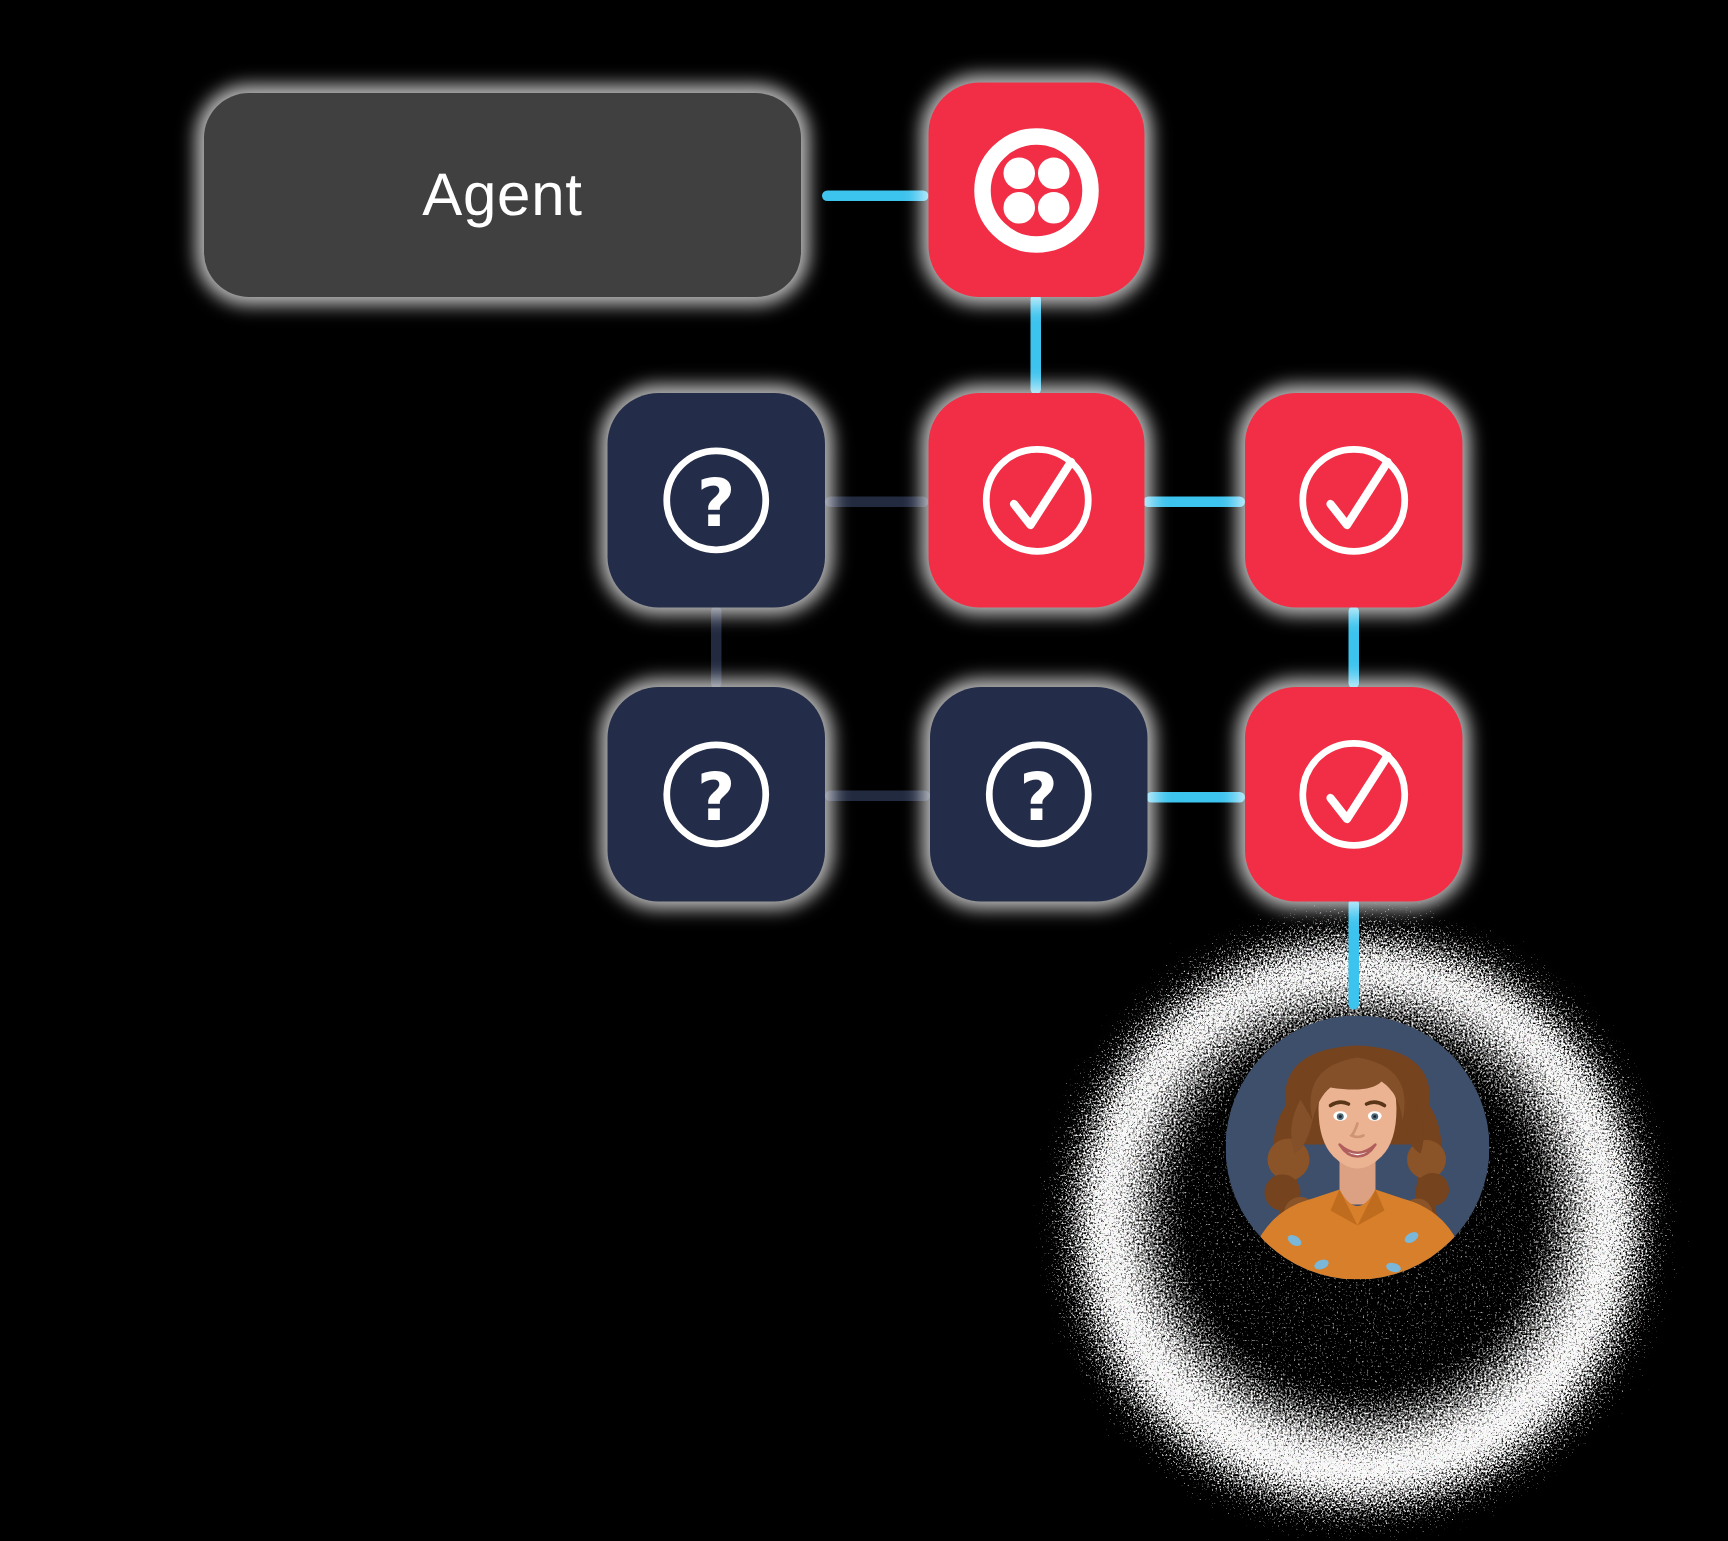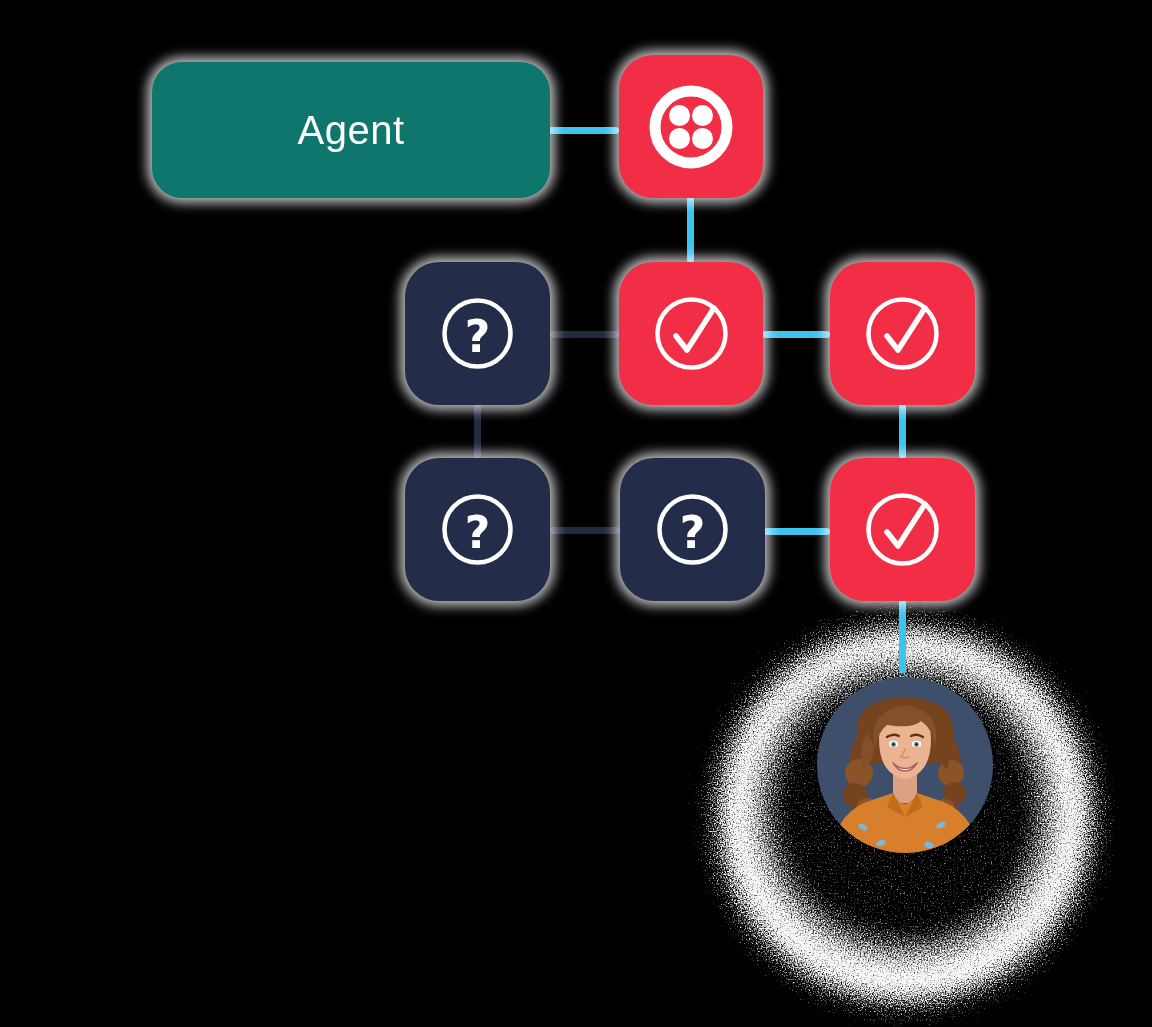--- a/index.html
+++ b/index.html
@@ -2,21 +2,21 @@
 <html><head>
 <meta charset="utf-8">
 <style>
   html,body{margin:0;padding:0;background:#000;}
   .canvas{
     position:relative;width:1152px;height:1027px;background:#000;overflow:hidden;
     font-family:"Liberation Sans", sans-serif;
   }
   .node{position:absolute;display:flex;align-items:center;justify-content:center;z-index:3;
         box-shadow:0 0 12px 5px rgba(255,255,255,0.75);}
-  .agent-box{left:152px;top:62px;width:398px;height:136px;border-radius:30px;background:#0f766e;}
+  .agent-box{left:136px;top:62px;width:398px;height:136px;border-radius:30px;background:#404040;}
   .agent-box .label{color:#ffffff;font-size:40px;font-weight:500;letter-spacing:.5px;}
   .brand-node{left:619px;top:55px;width:144px;height:143px;border-radius:34px;background:#f12e45;}
   .check-node{background:#f12e45;border-radius:34px;width:144px;height:143px;}
   .q-node{background:#232c48;border-radius:34px;width:145px;height:143px;}
   .n-check1{left:619px;top:262px;}
   .n-check2{left:830px;top:262px;width:145px;}
   .n-check3{left:830px;top:458px;width:145px;}
   .n-q1{left:405px;top:262px;}
   .n-q2{left:405px;top:458px;}
   .n-q3{left:620px;top:458px;}

